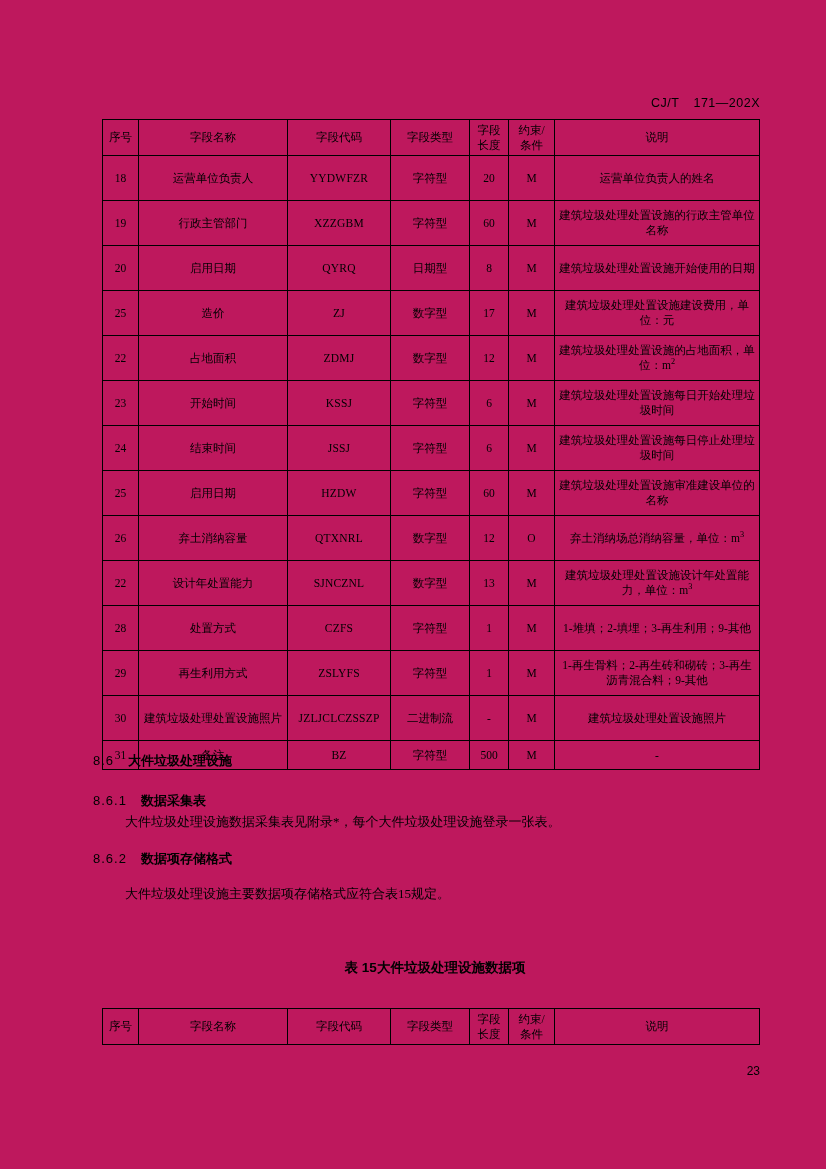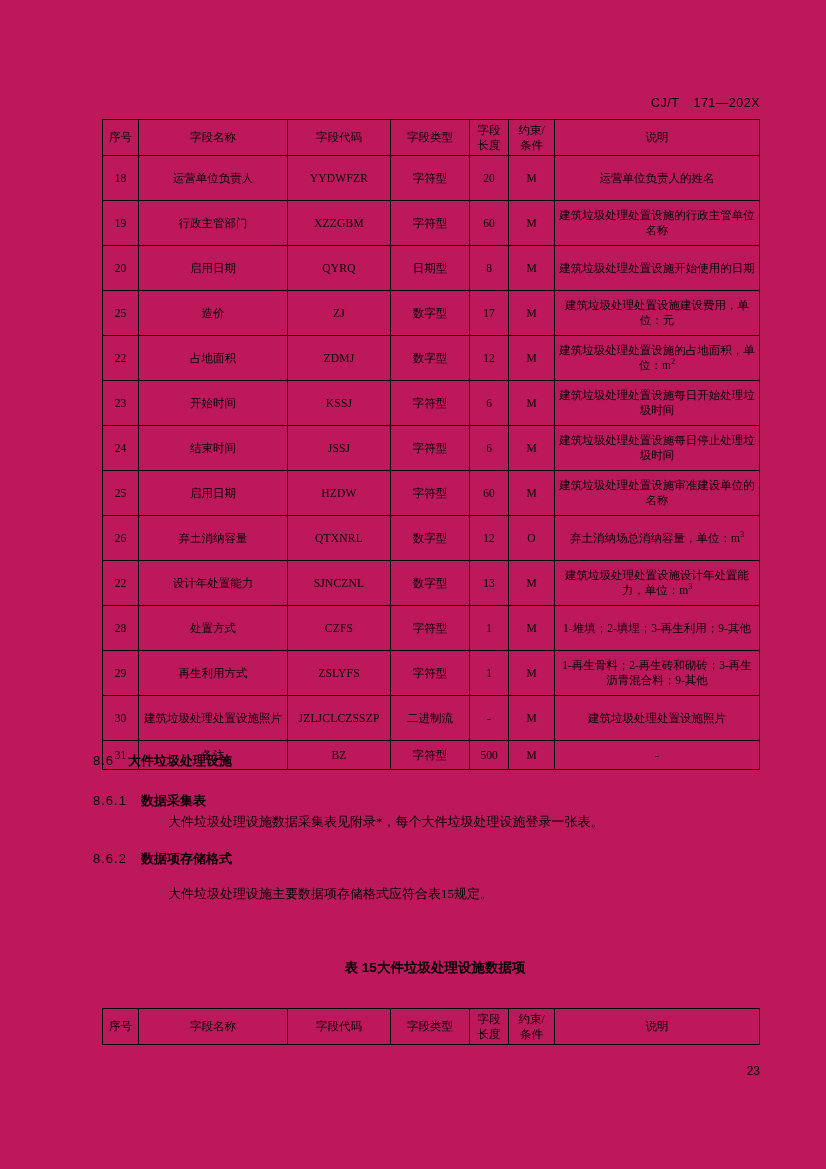--- a/index.html
+++ b/index.html
@@ -87,21 +87,20 @@
   .sec-head .num {
     font-weight: normal;
     letter-spacing: 1px;
   }
   .sec-head .txt { margin-left: 14px; }
   .para {
     position: absolute;
     font-size: 13px;
     line-height: 1.5;
     white-space: nowrap;
-    margin-left: 43px;
   }
   #sec-8-6      { left: 93px; top: 752px; }
   #sec-8-6-1    { left: 93px; top: 792px; }
   #para-8-6-1   { left: 125px; top: 812px; }
   #sec-8-6-2    { left: 93px; top: 850px; }
   #para-8-6-2   { left: 125px; top: 884px; }
 
   .table-caption {
     position: absolute;
     left: 0;

